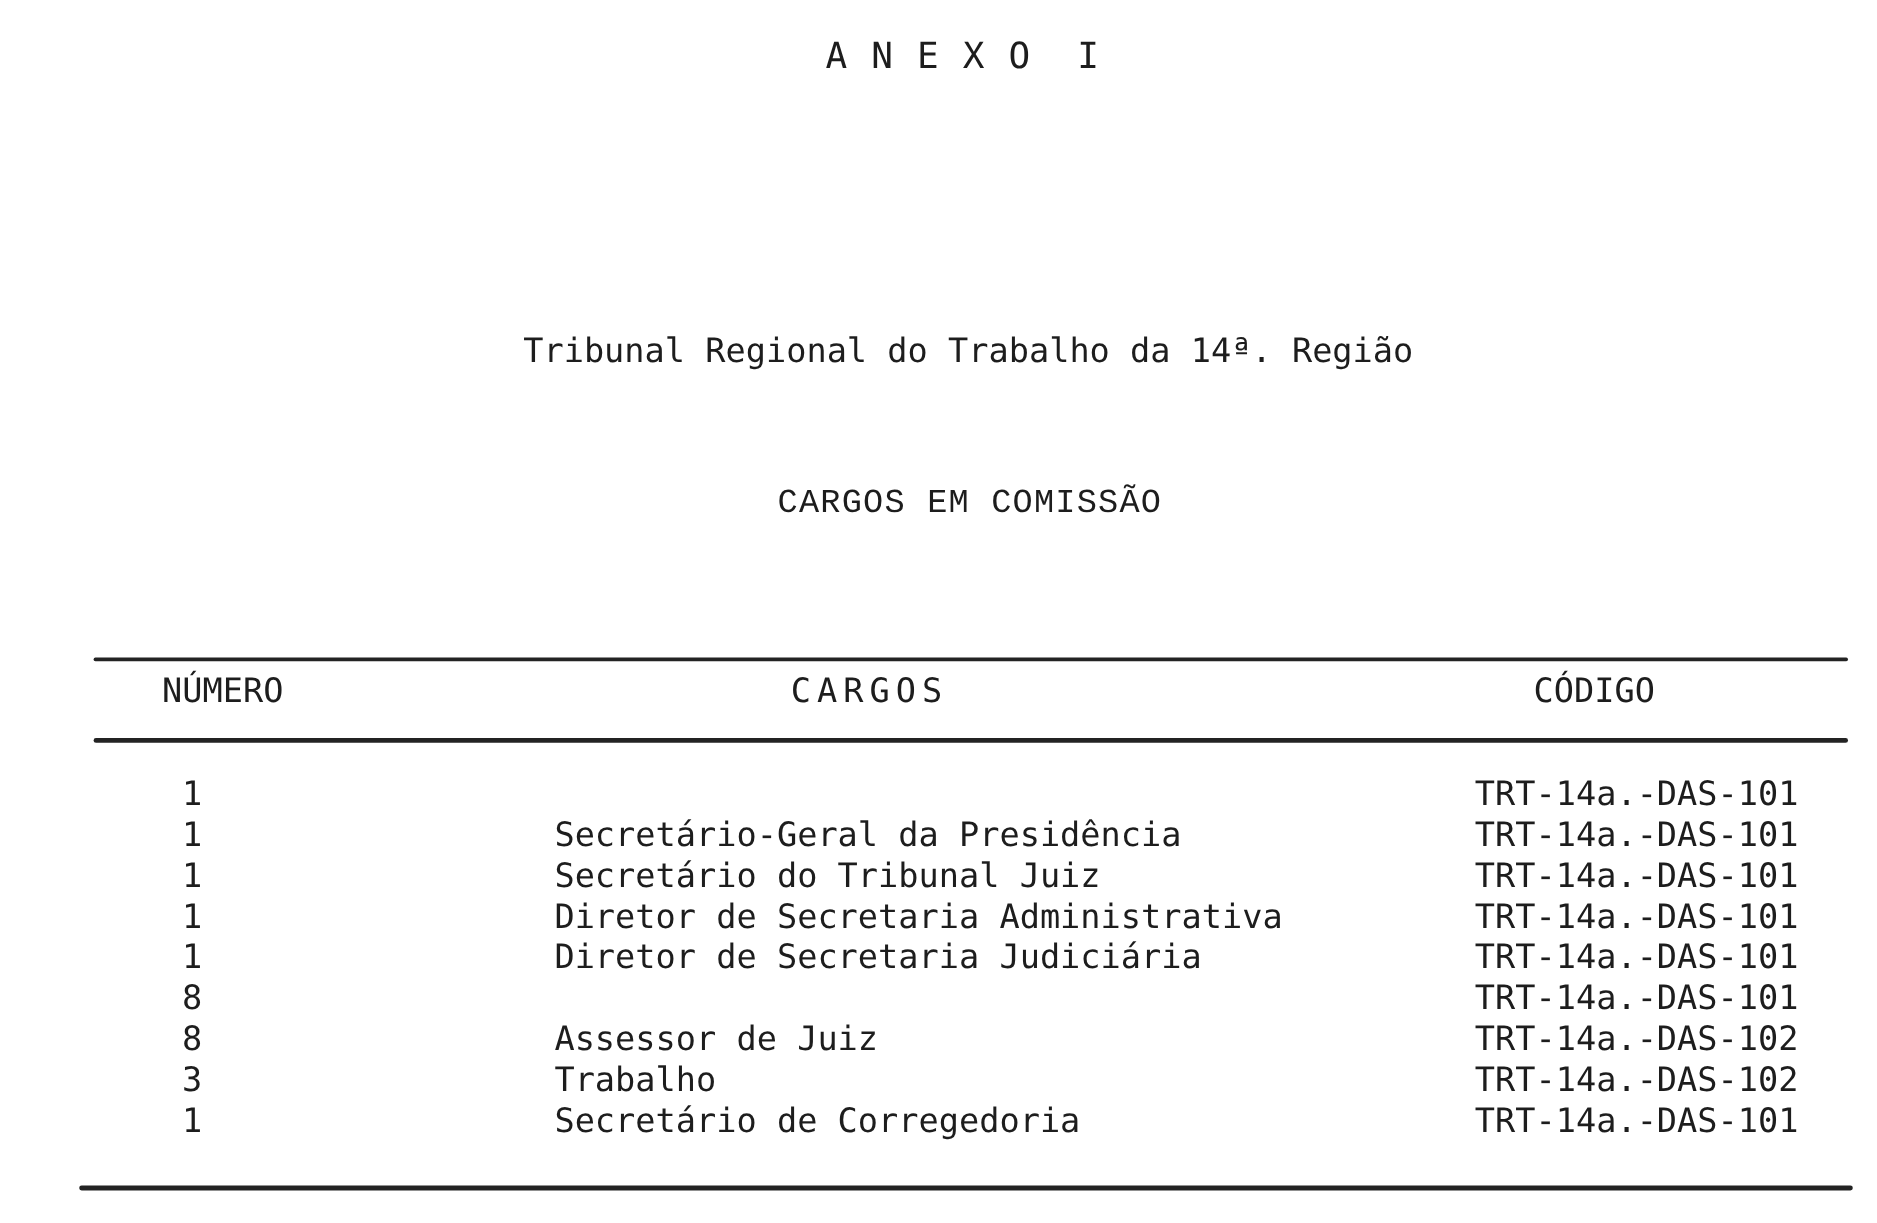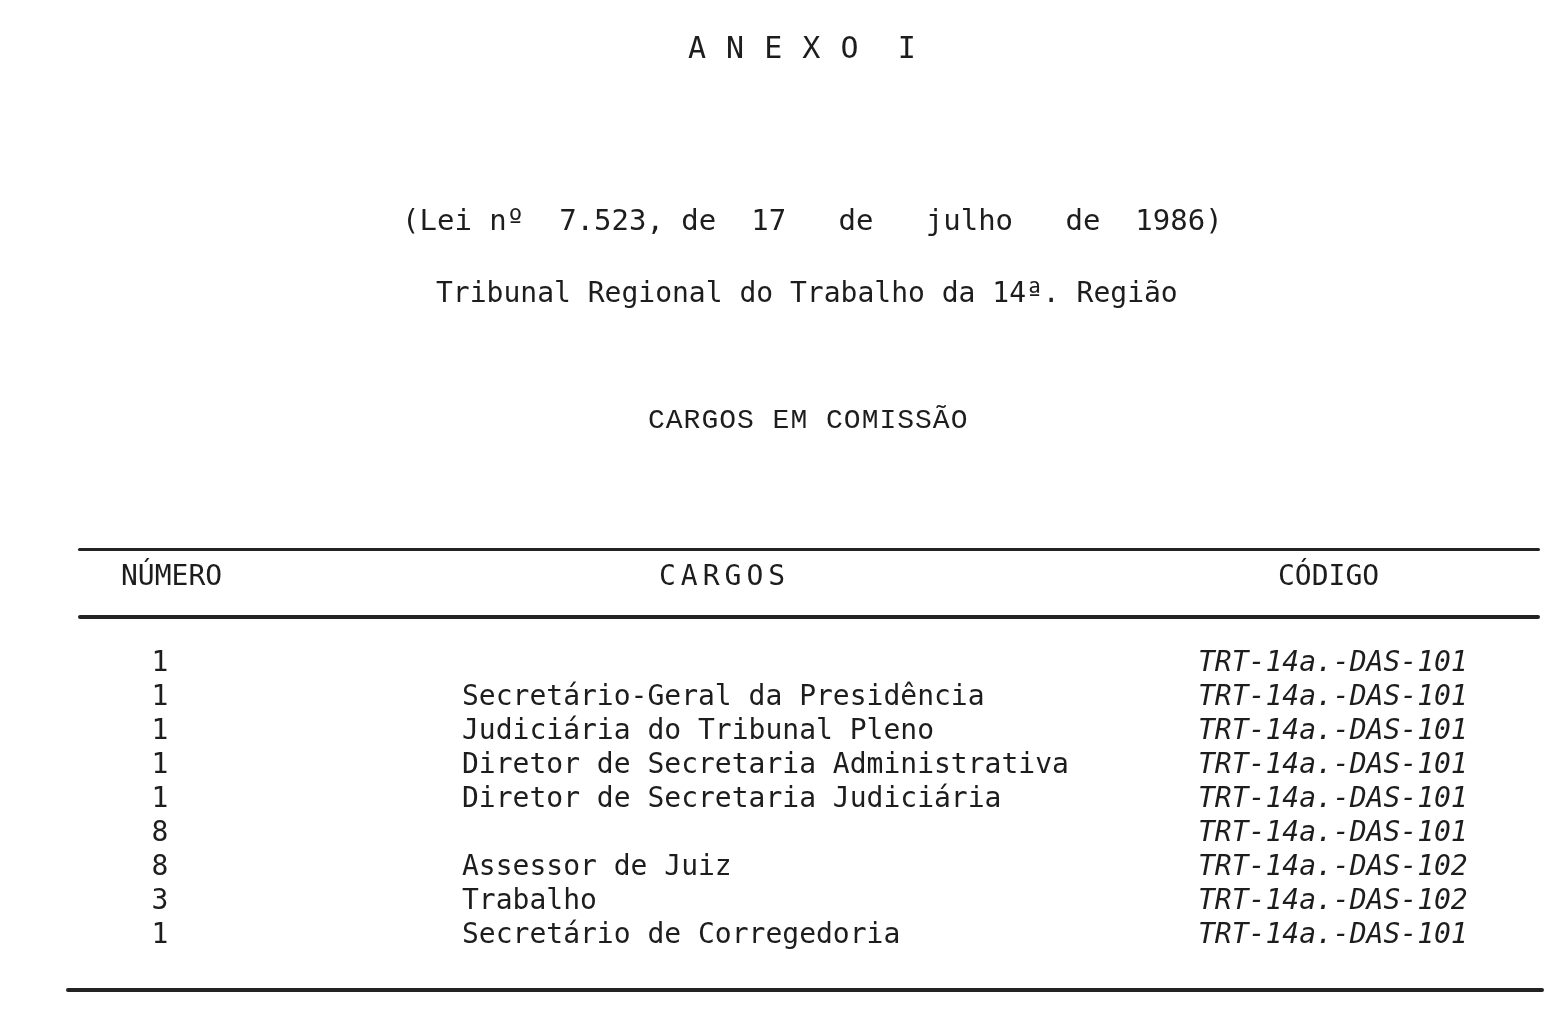--- a/index.html
+++ b/index.html
@@ -48,51 +48,50 @@
   }
   .rule-top    { left: 78px;  top: 548px; width: 1462px; height: 3px; }
   .rule-header { left: 78px;  top: 615px; width: 1462px; height: 4px; }
   .rule-bottom { left: 66px;  top: 988px; width: 1478px; height: 4px; }
   .th {
     position: absolute;
     top: 559px;
     font-size: 28px;
     white-space: pre;
   }
-  .th-numero { left: 121px; }
+  .th-numero { left: 135px; }
   .th-cargo  { left: 659px; letter-spacing: 5px; }
   .th-codigo { left: 1278px; }
   .tbody {
     position: absolute;
     left: 0; top: 645px;
     width: 1564px;
   }
   .trow {
     position: relative;
     height: 34px;
     font-size: 28px;
   }
   .cell {
     position: absolute;
     top: 0;
     white-space: pre;
     line-height: 34px;
   }
   .c-num   { left: 110px; width: 100px; text-align: center; }
   .c-cargo { left: 462px; }
-  .c-cod   { left: 1198px; font-style: italic; }
+  .c-cod   { left: 1229px; }
 </style>
 </head>
 <body>
 
 <div class="page">
 
   <div class="t doc-title">A N E X O  I</div>
 
-  <div class="t law-line">(Lei nº  7.523, de  17   de   julho   de  1986)</div>
 
   <div class="t tribunal-line">Tribunal Regional do Trabalho da 14ª. Região</div>
 
   <div class="t section-title">CARGOS EM COMISSÃO</div>
 
   <div class="positions-table">
 
     <div class="rule rule-top"></div>
 
     <div>
@@ -111,21 +110,21 @@
       </div>
 
       <div class="trow">
         <div class="cell c-num">1</div>
         <div class="cell c-cargo">Secretário-Geral da Presidência</div>
         <div class="cell c-cod">TRT-14a.-DAS-101</div>
       </div>
 
       <div class="trow">
         <div class="cell c-num">1</div>
-        <div class="cell c-cargo">Judiciária do Tribunal Pleno</div>
+        <div class="cell c-cargo">Secretário do Tribunal Juiz</div>
         <div class="cell c-cod">TRT-14a.-DAS-101</div>
       </div>
 
       <div class="trow">
         <div class="cell c-num">1</div>
         <div class="cell c-cargo">Diretor de Secretaria Administrativa</div>
         <div class="cell c-cod">TRT-14a.-DAS-101</div>
       </div>
 
       <div class="trow">

